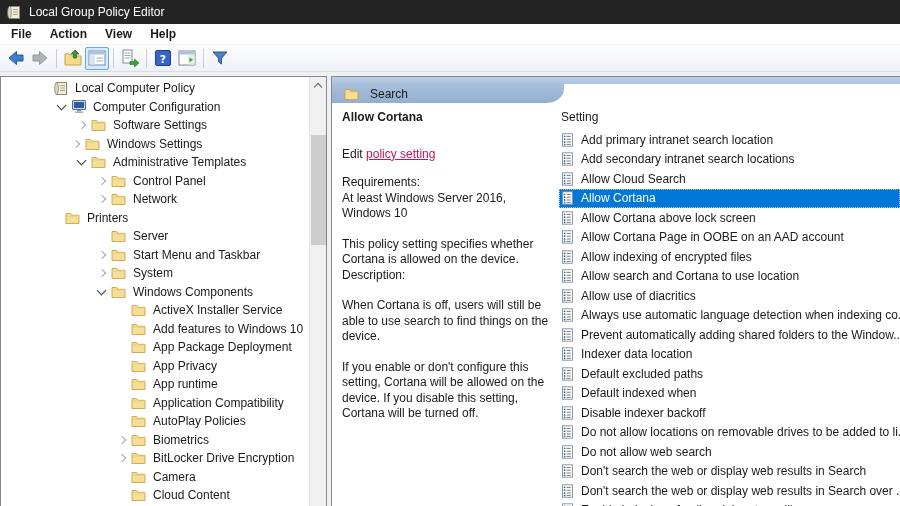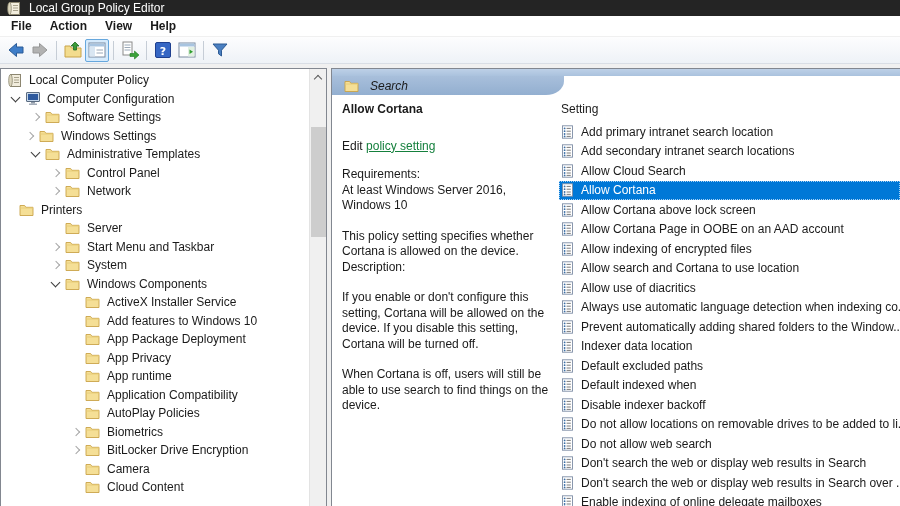--- a/index.html
+++ b/index.html
@@ -1,66 +1,66 @@
 <!DOCTYPE html>
 <html><head>
 <meta charset="utf-8">
 <style>
   * { margin:0; padding:0; box-sizing:border-box; }
   html,body { width:900px; height:506px; overflow:hidden; }
   body { font-family:"Liberation Sans","DejaVu Sans",sans-serif; font-size:12px; color:#1a1a1a; background:#f0f0f0; }
   .window { width:900px; height:506px; overflow:hidden; background:#f0f0f0; display:flex; flex-direction:column; }
 
   
-  .titlebar { height:16px; background:#242424; display:flex; align-items:center; padding-left:6px; flex:none; }
+  .titlebar { height:24px; background:#242424; display:flex; align-items:center; padding-left:6px; flex:none; }
   .titlebar .ticon { width:17px; height:16px; margin-right:6px; display:flex; align-items:center; }
   .titlebar .ttext { color:#ffffff; font-size:12px; }
 
   
   .menubar { height:21px; background:#ffffff; display:flex; align-items:center; padding-left:2px; flex:none; border-bottom:1px solid #f0f0f0;font-weight:bold; }
   .menu-item { padding:2px 9px; cursor:default; }
 
   
   .toolbar { height:27px; background:linear-gradient(#fdfdfe,#eef2f7); border-bottom:1px solid #d9dee5; display:flex; align-items:center; padding-left:4px; flex:none; }
   .tb-btn { width:24px; height:23px; display:flex; align-items:center; justify-content:center; border:1px solid transparent; border-radius:2px; }
   .tb-btn.active { background:#d5eafc; border-color:#66a7dd; }
   .tb-sep { width:1px; height:19px; background:#c6cdd6; margin:0 4px; }
 
   
   .main { flex:1; display:flex; background:#f0f0f0; padding-top:4px; overflow:hidden; }
 
   
   .tree-pane { width:327px; flex:none; background:#ffffff; border:1px solid #828790; border-bottom:none; display:flex; overflow:hidden; }
   .tree-scroll { flex:1; overflow:hidden; padding-top:2px; }
-  .tree-row { height:18.5px; display:flex; align-items:center; white-space:nowrap; cursor:default; }
+  .tree-row { height:18.5px; display:flex; align-items:center; white-space:nowrap; cursor:default;margin-left:46px; }
   .chev { width:18px; height:18px; flex:none; position:relative; }
   .chev.collapsed::after { content:""; position:absolute; left:6px; top:6px; width:5px; height:5px; border-top:1px solid #a6a6a6; border-right:1px solid #a6a6a6; transform:rotate(45deg); }
   .chev.expanded::after { content:""; position:absolute; left:5px; top:4px; width:6px; height:6px; border-right:1.4px solid #3c3c3c; border-bottom:1.4px solid #3c3c3c; transform:rotate(45deg); }
   .ticn { width:17px; height:15px; flex:none; display:flex; align-items:center; margin-right:5px; }
   .tlabel { white-space:nowrap; }
 
   
   .vscroll { width:17px; flex:none; background:#f0f0f0; position:relative; border-left:1px solid #e3e3e3; }
   .vs-up { height:17px; background:#f0f0f0; position:relative; }
   .vs-up::after { content:""; position:absolute; left:5px; top:7px; width:5px; height:5px; border-top:1.2px solid #5a5a5a; border-left:1.2px solid #5a5a5a; transform:rotate(45deg); }
   .vs-thumb { position:absolute; left:1px; width:15px; top:58px; height:110px; background:#cdcdcd; }
 
   
   .right-pane { flex:1; background:#ffffff; border:1px solid #828790; border-right:none; border-bottom:none; margin-left:4px; display:flex; flex-direction:column; overflow:hidden; }
-  .pane-header { position:relative; height:26px; background:#ffffff; flex:none;font-style:italic; }
+  .pane-header { position:relative; height:26px; background:#ffffff; flex:none; }
   .ph-strip { position:absolute; top:0; left:0; right:0; height:7px; background:linear-gradient(#bdd0e7,#aac2dd); }
   .ph-tab { position:absolute; top:7px; left:0; width:232px; height:19px; background:linear-gradient(#a8bfdb,#93afd0); border-bottom-right-radius:18px 14px; display:flex; align-items:center; padding-left:12px; }
   .ph-tab .ticn { margin-right:9px; }
   .pane-body { flex:1; display:flex; overflow:hidden; }
 
   
   .details { width:225px; flex:none; padding:7px 8px 0 10px; overflow:hidden; line-height:15.5px; }
   .d-name { font-weight:bold; margin-bottom:21px; }
   .d-edit { margin-bottom:13px; }
-  .d-link { color:#15803d; text-decoration:underline; cursor:pointer; }
+  .d-link { color:#be185d; text-decoration:underline; cursor:pointer; }
   .d-block { margin-bottom:15px; }
 
   
   .list { flex:1; overflow:hidden; padding-left:2px; }
   .list-header { padding:7px 0 6px 2px; cursor:default; }
   .list-row { height:19.5px; display:flex; align-items:center; padding-left:2px; cursor:default; overflow:hidden; }
   .list-row .ticn { width:15px; margin-right:5px; }
   .list-row .llabel { white-space:nowrap; overflow:hidden; }
   .list-row.selected { background:#0078d7; color:#ffffff; outline:1px dotted #a8d2f5; outline-offset:-1px; }
 </style>
@@ -445,22 +445,22 @@
             <span class="d-link">policy setting</span>
           </div>
           <div class="d-block">
             <div>Requirements:</div>
             <div>At least Windows Server 2016, Windows 10</div>
           </div>
           <div class="d-block">
             <div>This policy setting specifies whether Cortana is allowed on the device.</div>
             <div>Description:</div>
           </div>
+          <div class="d-block">When Cortana is off, users will still be able to use search to find things on the device.</div>
           <div class="d-block">If you enable or don't configure this setting, Cortana will be allowed on the device. If you disable this setting, Cortana will be turned off.</div>
-          <div class="d-block">When Cortana is off, users will still be able to use search to find things on the device.</div>
         </div>
 
         <div class="list">
           <div class="list-header">Setting</div>
           <div id="list-rows">
               <div class="list-row">
                 <span class="ticn">
                   <svg width="13" height="14" viewBox="0 0 13 14">
                     <rect x="1.5" y="0.8" width="10" height="12.4" fill="#FFFFFF" stroke="#7D8DA5" stroke-width="0.9"></rect>
                     <g fill="#3B6EA5">

